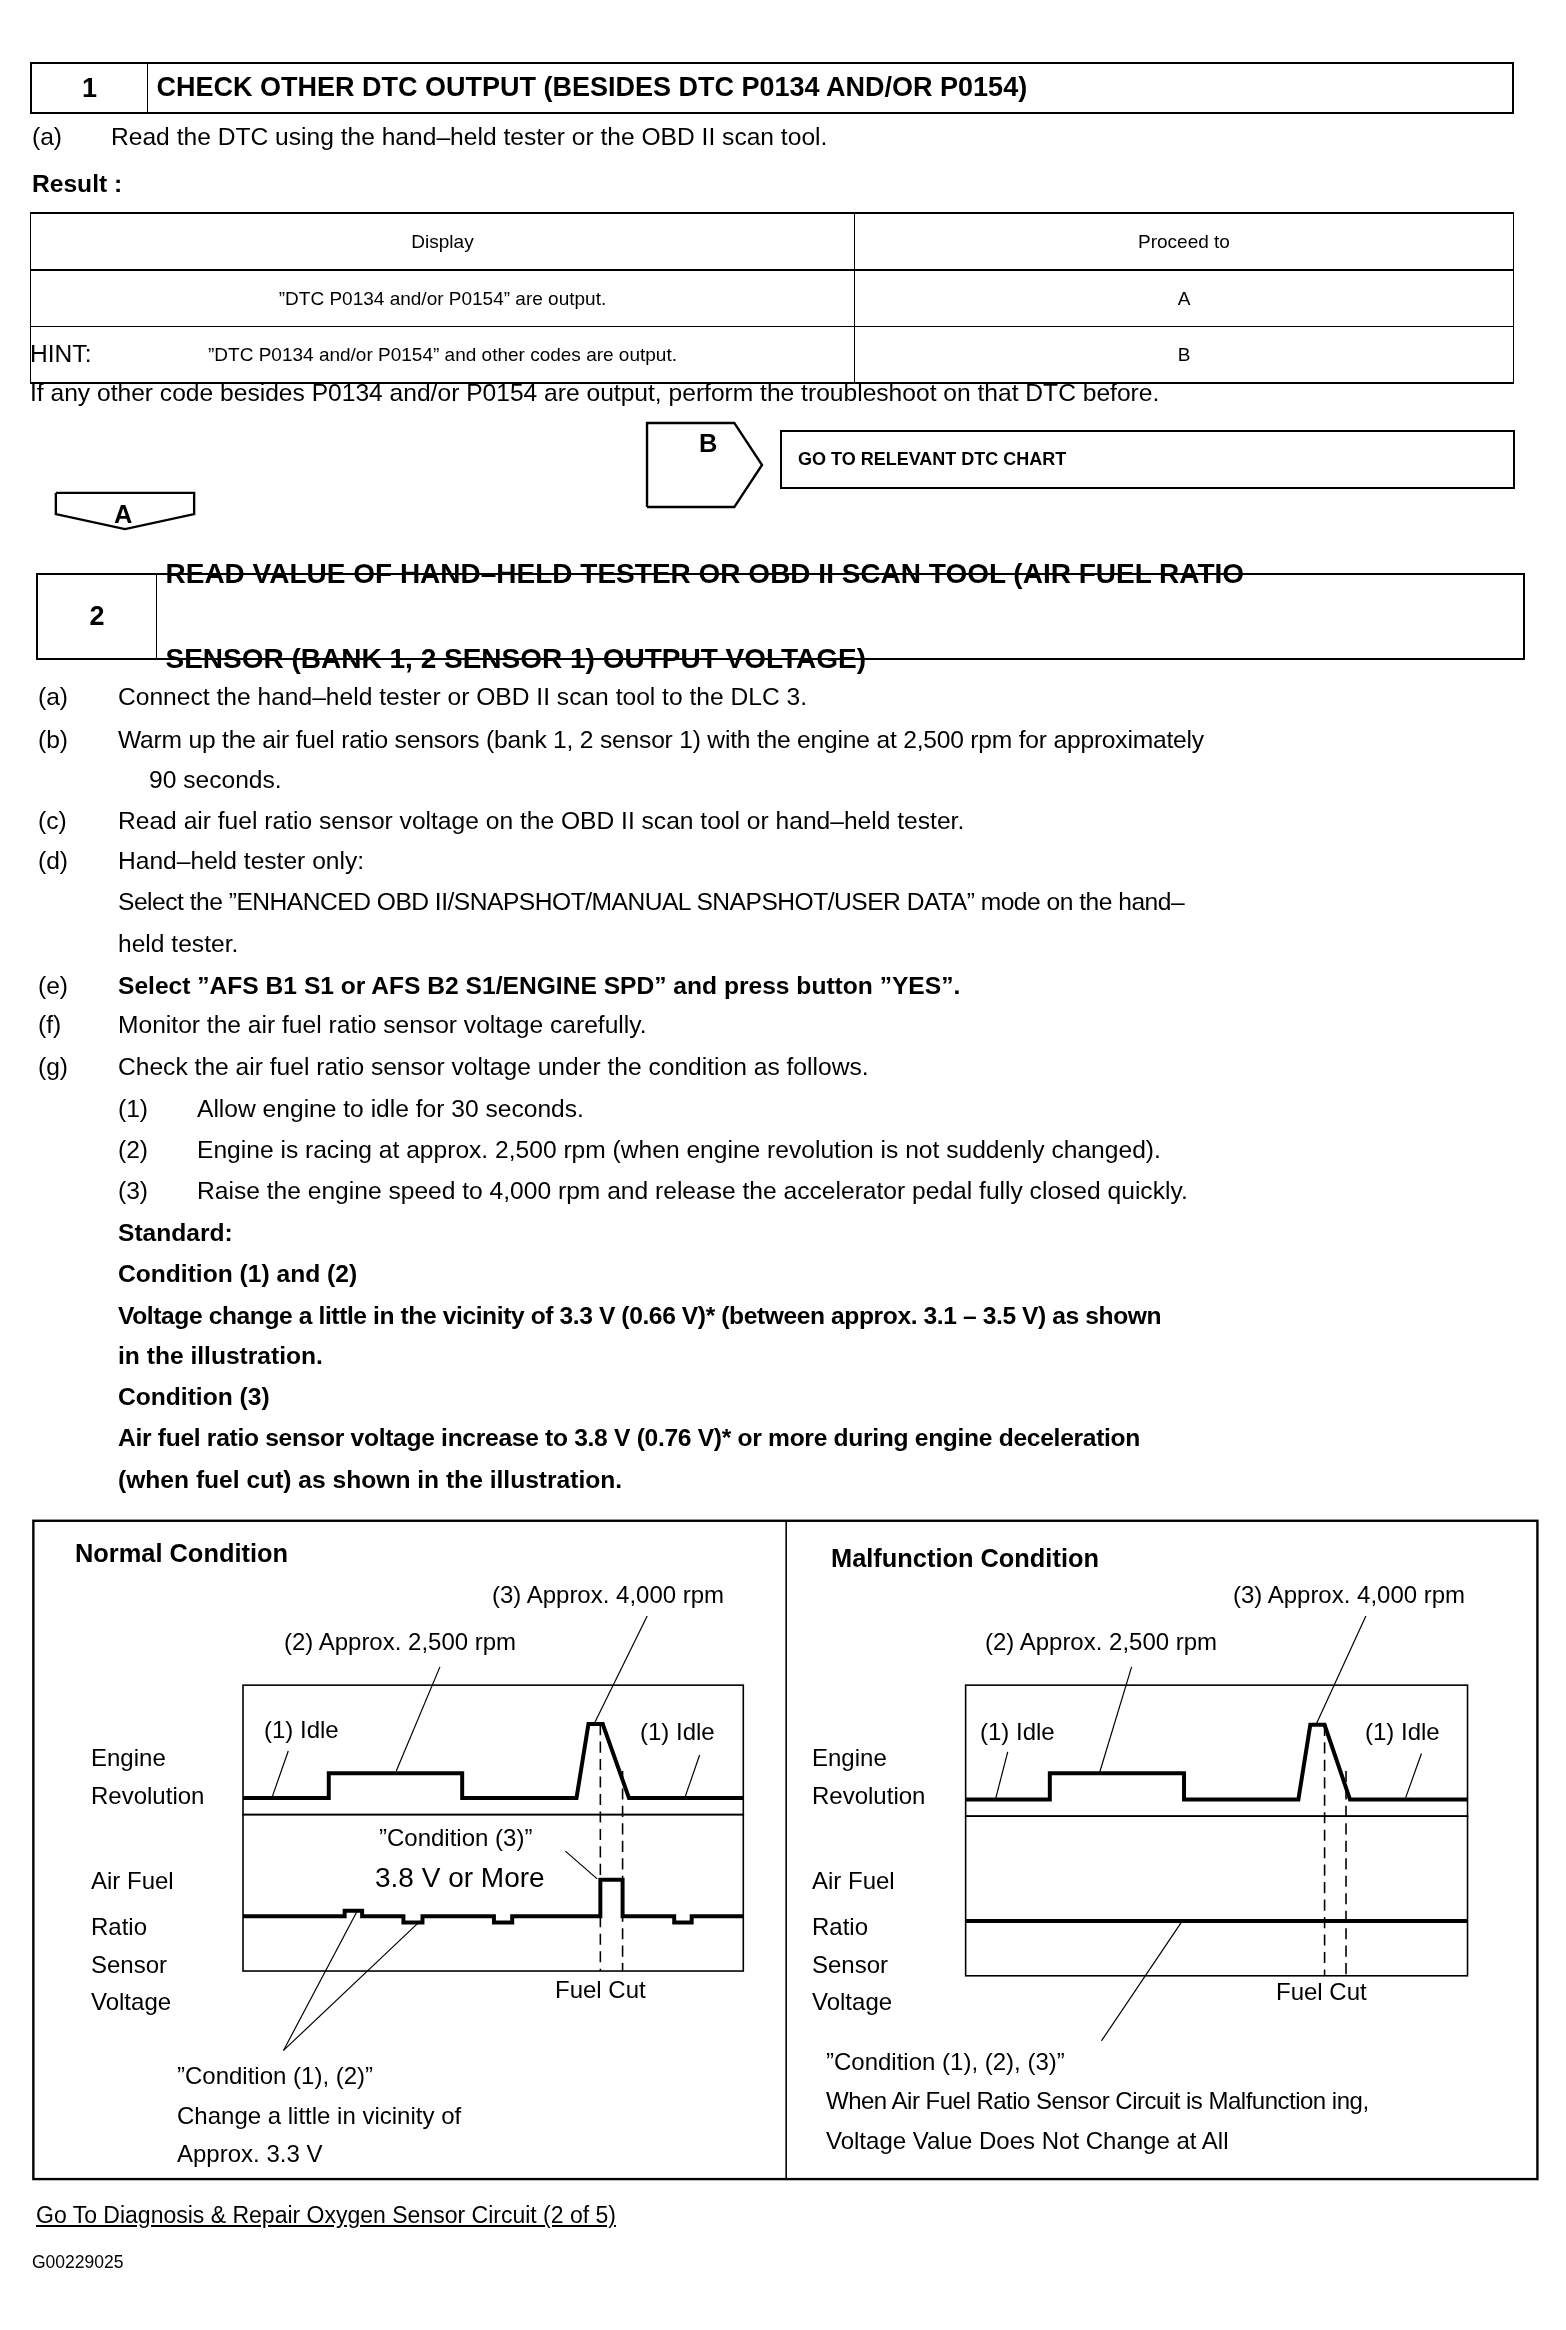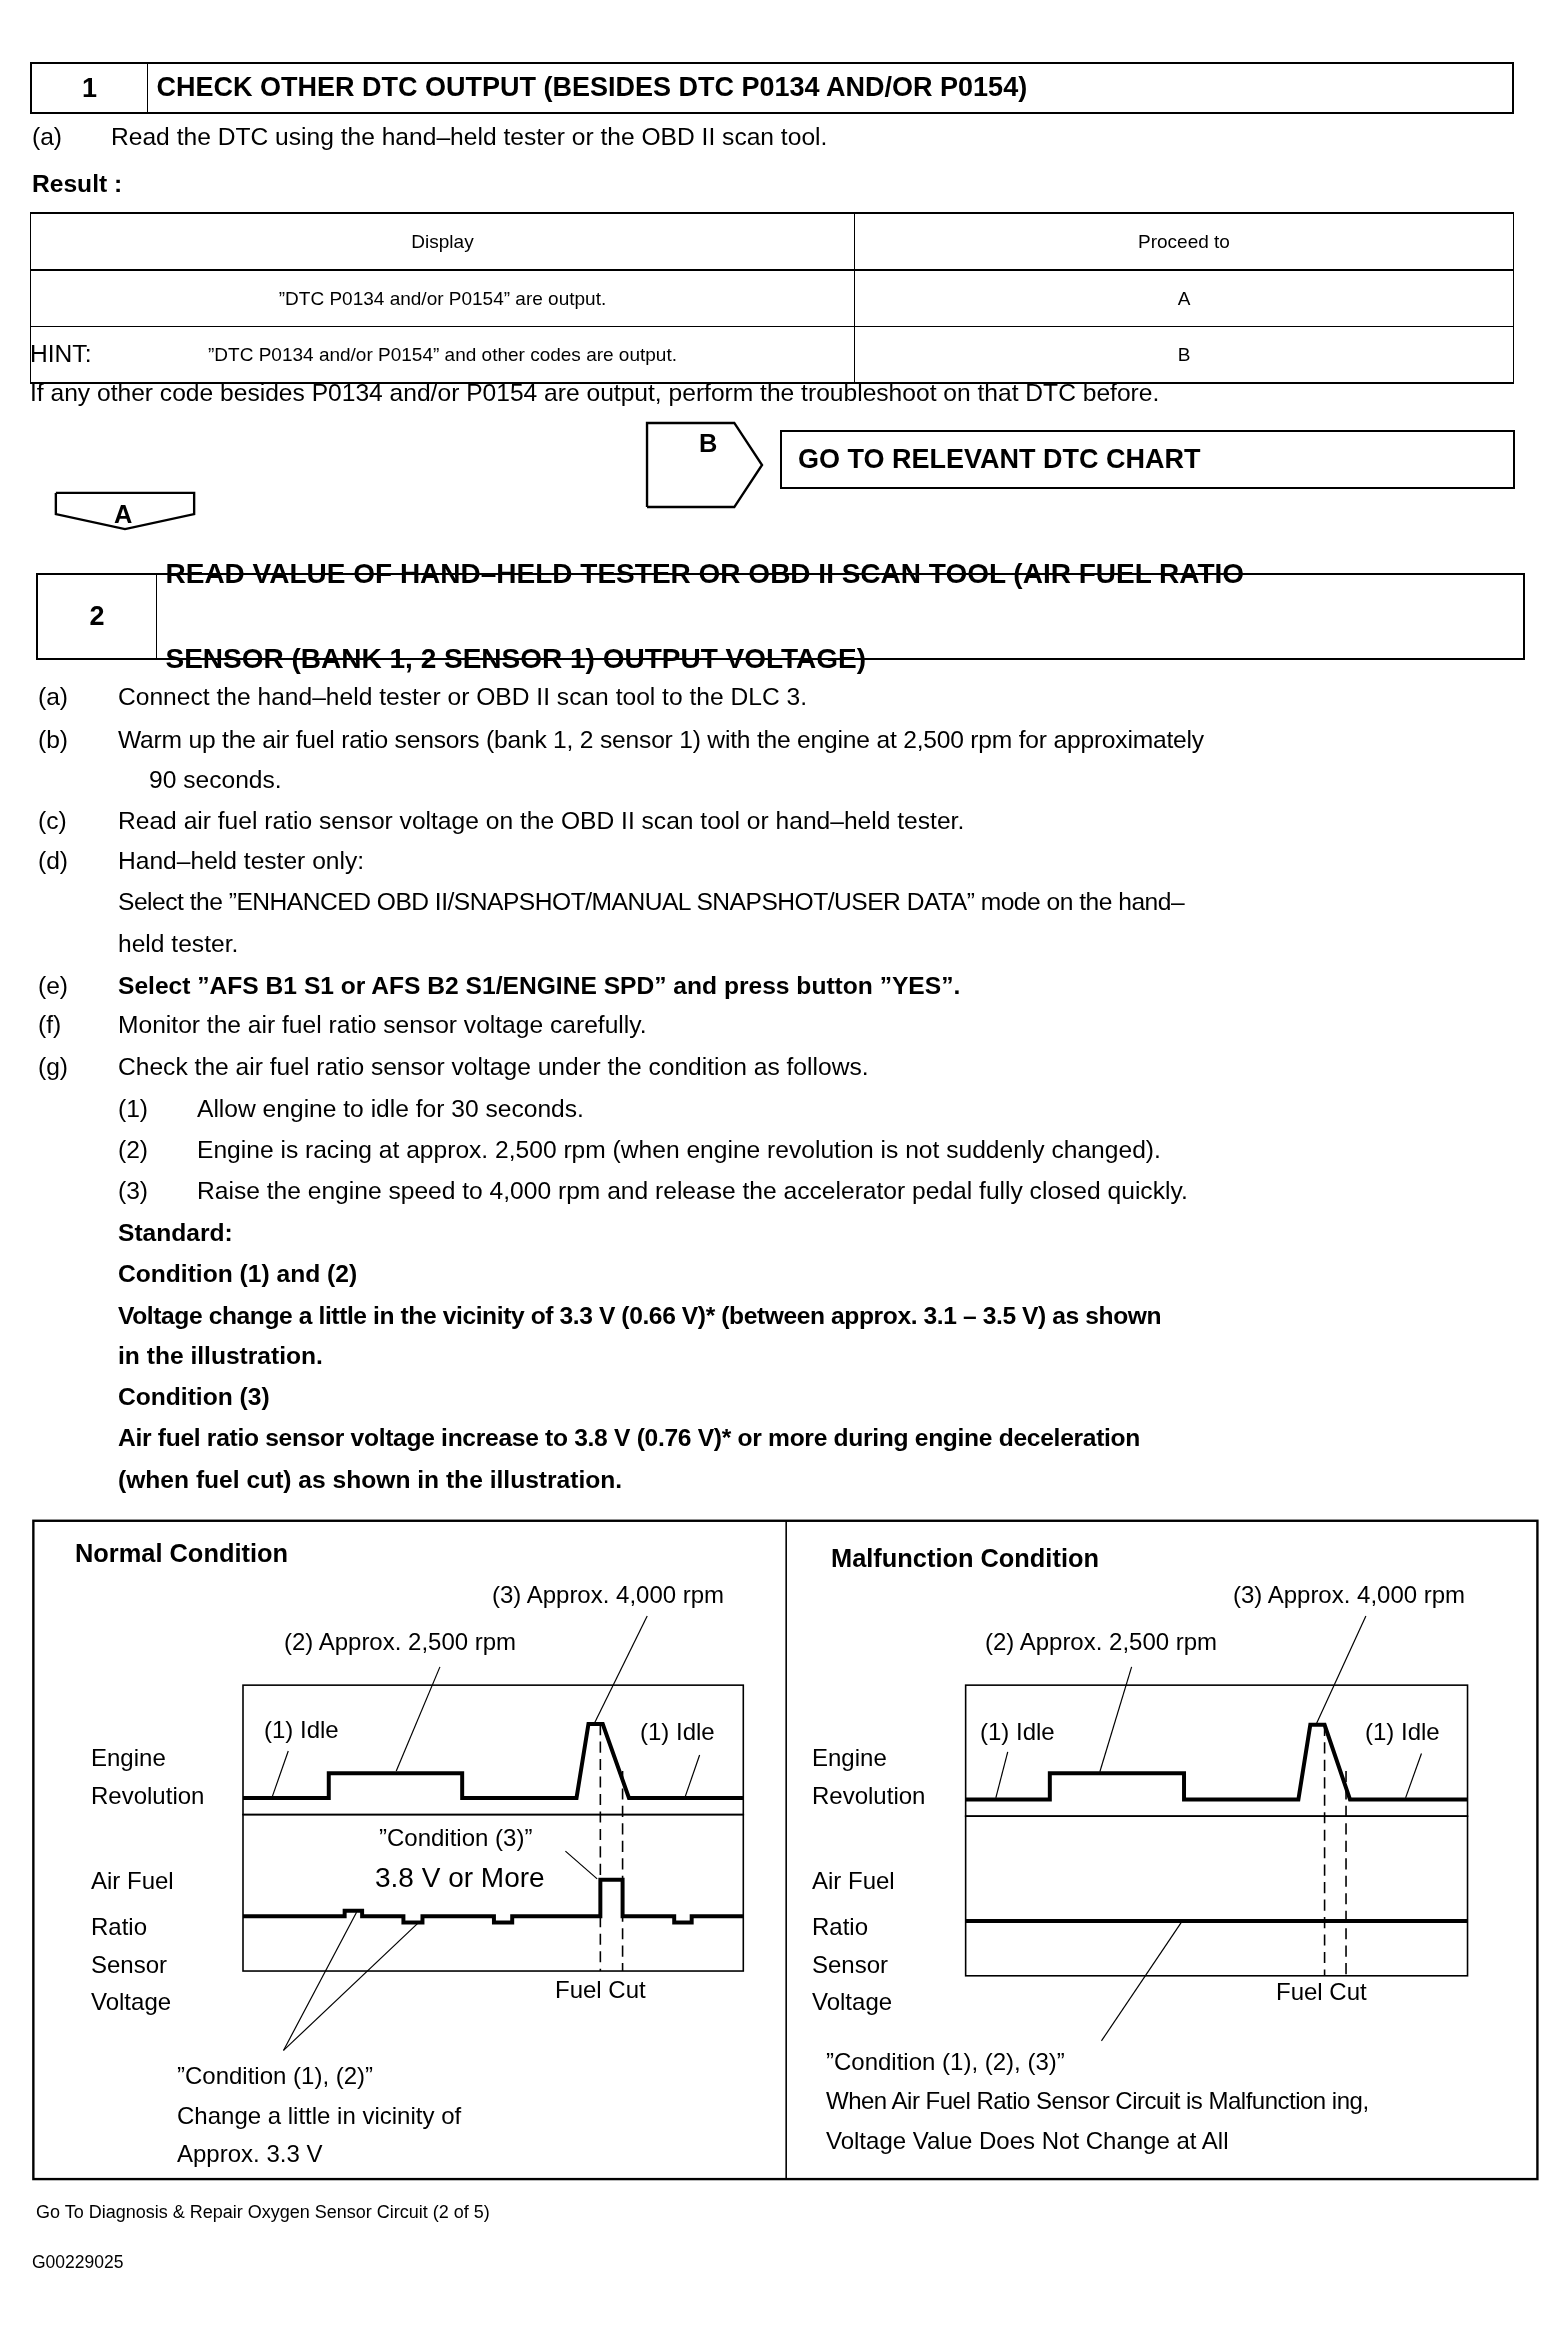--- a/index.html
+++ b/index.html
@@ -51,21 +51,21 @@
   </table>
 
 <span class="abs t" style="left:30px; top:342px;">HINT:</span>
 <span class="abs t" style="left:30px; top:381px;">If any other code besides P0134 and/or P0154 are output, perform the troubleshoot on that DTC before.</span>
 
 <svg class="abs" style="left:643px; top:419px;" width="131" height="92" viewBox="0 0 165 116">
   <polyline points="5,111 5,5 115,5 150,58 115,111 5,111" fill="#fff" stroke="#000" stroke-width="3"></polyline>
 </svg>
 <span class="abs b" style="left:699px; top:429px; font-size:25.4px;">B</span>
 <div class="box" style="left:780px; top:430px; width:735px; height:59px; display:flex; align-items:center; padding-left:16px;">
-  <span class="b" style="font-size:27px;">GO TO RELEVANT DTC CHART</span>
+  <span class="b" style="font-size:18px;">GO TO RELEVANT DTC CHART</span>
 </div>
 
 <svg class="abs" style="left:51px; top:489px;" width="148" height="44" viewBox="0 0 186 56">
   <polyline points="5,5 181,5 181,32 93,51 5,32 5,5" fill="#fff" stroke="#000" stroke-width="3"></polyline>
 </svg>
 <span class="abs b" style="left:114px; top:500px; font-size:25.4px;">A</span>
 
 <div class="box" style="left:36px; top:573px; width:1489px; height:87px;">
   <div class="step-num" style="width:118px;">2</div>
   <div class="step-title" style="left:118px; flex-direction:column; align-items:flex-start; justify-content:center;gap:44px;">
@@ -180,15 +180,15 @@
 <span class="lbl" style="left:812px; top:1782px; font-size:24px;">Revolution</span>
 <span class="lbl" style="left:812px; top:1867px; font-size:24px;">Air Fuel</span>
 <span class="lbl" style="left:812px; top:1913px; font-size:24px;">Ratio</span>
 <span class="lbl" style="left:812px; top:1951px; font-size:24px;">Sensor</span>
 <span class="lbl" style="left:812px; top:1988px; font-size:24px;">Voltage</span>
 <span class="lbl" style="left:1276px; top:1978px; font-size:24px; white-space:nowrap;">Fuel Cut</span>
 <span class="lbl" style="left:826px; top:2048px; font-size:24px; white-space:nowrap;">”Condition (1), (2), (3)”</span>
 <span class="lbl" style="left:826px; top:2087px; font-size:24px; white-space:nowrap; letter-spacing:-0.5px;">When Air Fuel Ratio Sensor Circuit is Malfunction ing,</span>
 <span class="lbl" style="left:826px; top:2127px; font-size:24px; white-space:nowrap;">Voltage Value Does Not Change at All</span>
 
-<span class="abs" style="left:36px; top:2202px; font-size:18px;">Go To Diagnosis &amp; Repair Oxygen Sensor Circuit (2 of 5)</span>
+<span class="abs" style="left:36px; top:2202px; font-size:23px;text-decoration:underline;">Go To Diagnosis &amp; Repair Oxygen Sensor Circuit (2 of 5)</span>
 <span class="abs" style="left:32px; top:2252px; font-size:17.5px;">G00229025</span>
 
 
 </body></html>

